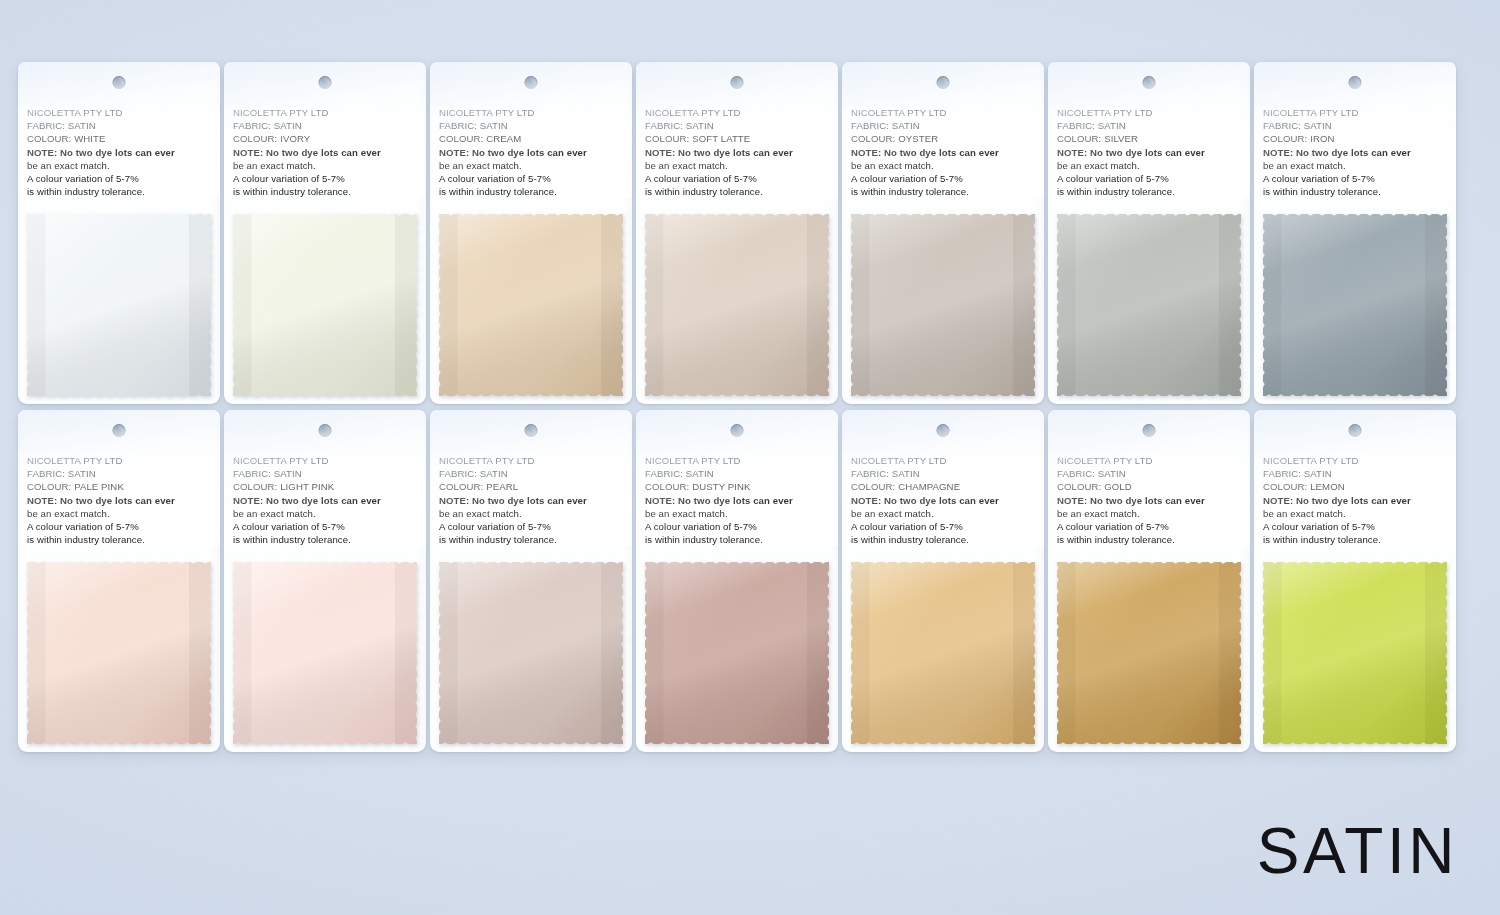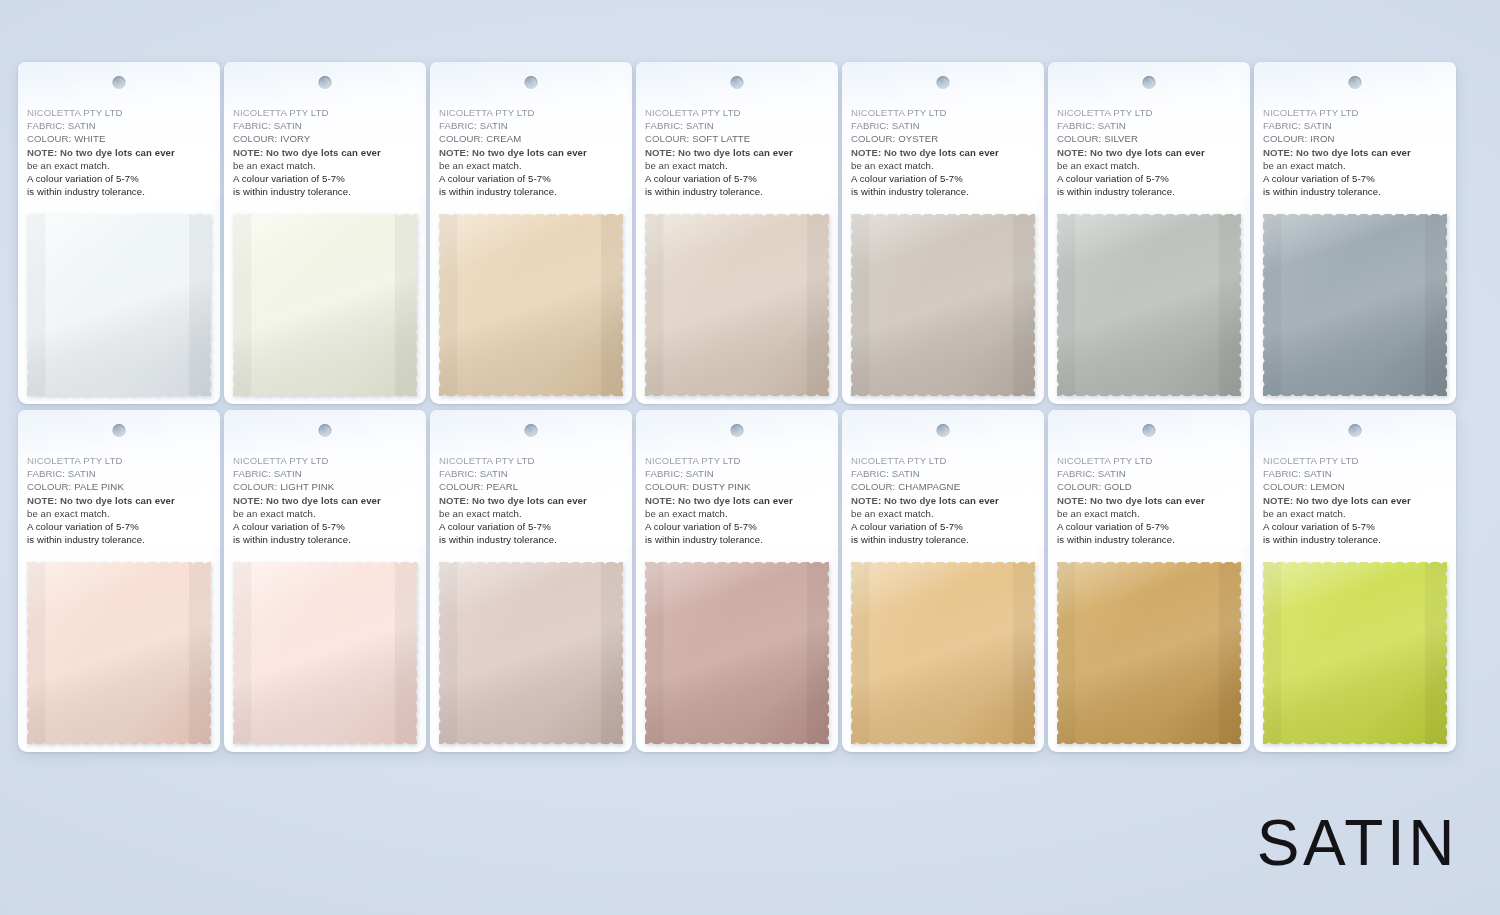--- a/index.html
+++ b/index.html
@@ -85,21 +85,21 @@
     position: absolute;
     inset: 0;
     filter: drop-shadow(1px 2px 2px rgba(105,120,145,0.30));
   }
   .swatch svg { display: block; width: 100%; height: 100%; }
 
   
   #wordmark {
     position: absolute;
     right: 42px;
-    bottom: 40px;
+    bottom: 32px;
     font-size: 64px;
     font-weight: 300;
     letter-spacing: 0.055em;
     color: #141416;
     font-family: "Liberation Sans", sans-serif;
     line-height: 1;
   }
 </style>
 </head>
 <body style="background: rgb(214, 224, 238);">

